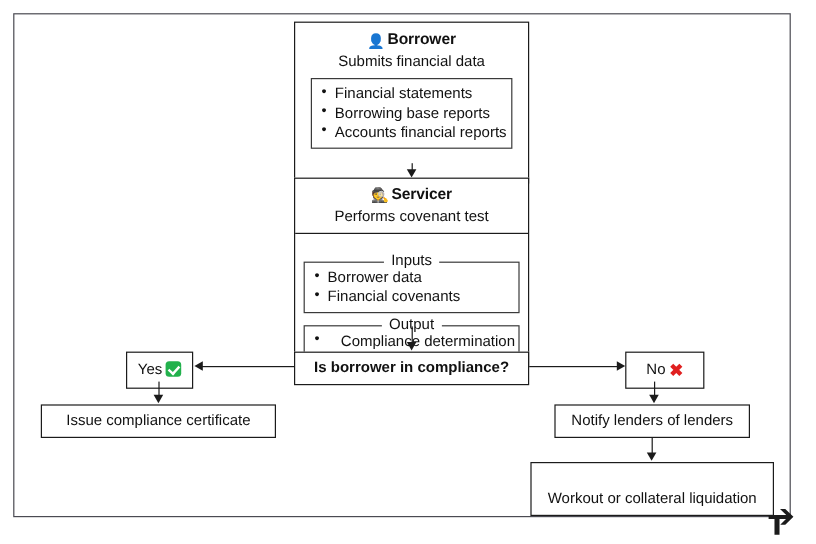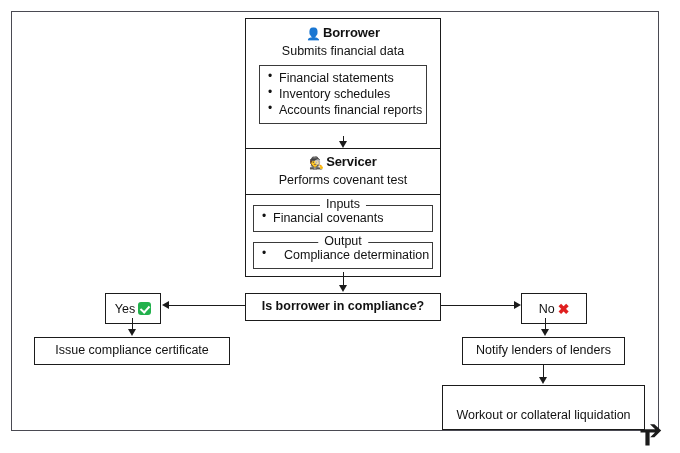--- a/index.html
+++ b/index.html
@@ -118,21 +118,21 @@
     position: absolute;
     top: -8px;
     left: 50%;
     transform: translateX(-50%);
     background: #ffffff;
     padding: 0 6px;
     font-size: 12.5px;
     line-height: 1;
     white-space: nowrap;
   }
-  .fieldset.first { margin-top: 10px; }
+  .fieldset.first { margin-top: 23px; }
   .fieldset.centerlist ul.bullets li { padding-left: 24px; }
 
   
   #decision-node {
     left: 245px;
     top: 293px;
     width: 196px;
     padding: 5px 6px 6px 6px;
   }
   #decision-node .dtext {
@@ -260,40 +260,41 @@
   <div class="frame"></div>
 
   <div class="node" id="borrower-node">
     <div class="node-title">
       <span class="emoji">👤</span><span>Borrower</span>
     </div>
     <div class="node-sub">Submits financial data</div>
     <div class="inner-box">
       <ul class="bullets">
         <li>Financial statements</li>
-        <li>Inventory schedules</li>
+        <li>Borrowing base reports</li>
         <li>Accounts financial reports</li>
       </ul>
     </div>
   </div>
 
   <div class="conn vline" style="left:342.5px; top:136px; height:6px;"></div>
   <div class="arrowhead arrow-down" style="left:338.5px; top:141px;"></div>
 
   <div class="node" id="servicer-node">
     <div class="header-band">
       <div class="node-title">
         <span class="emoji">🕵</span><span>Servicer</span>
       </div>
       <div class="node-sub">Performs covenant test</div>
     </div>
 
     <div class="fieldset first">
       <span class="legend">Inputs</span>
       <ul class="bullets">
+        <li>Borrower data</li>
         <li>Financial covenants</li>
       </ul>
     </div>
 
     <div class="fieldset centerlist">
       <span class="legend">Output</span>
       <ul class="bullets">
         <li>Compliance determination</li>
       </ul>
     </div>

